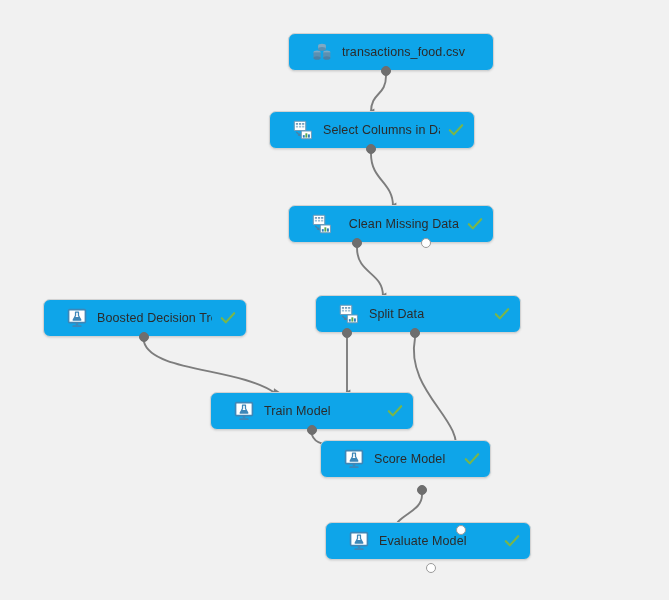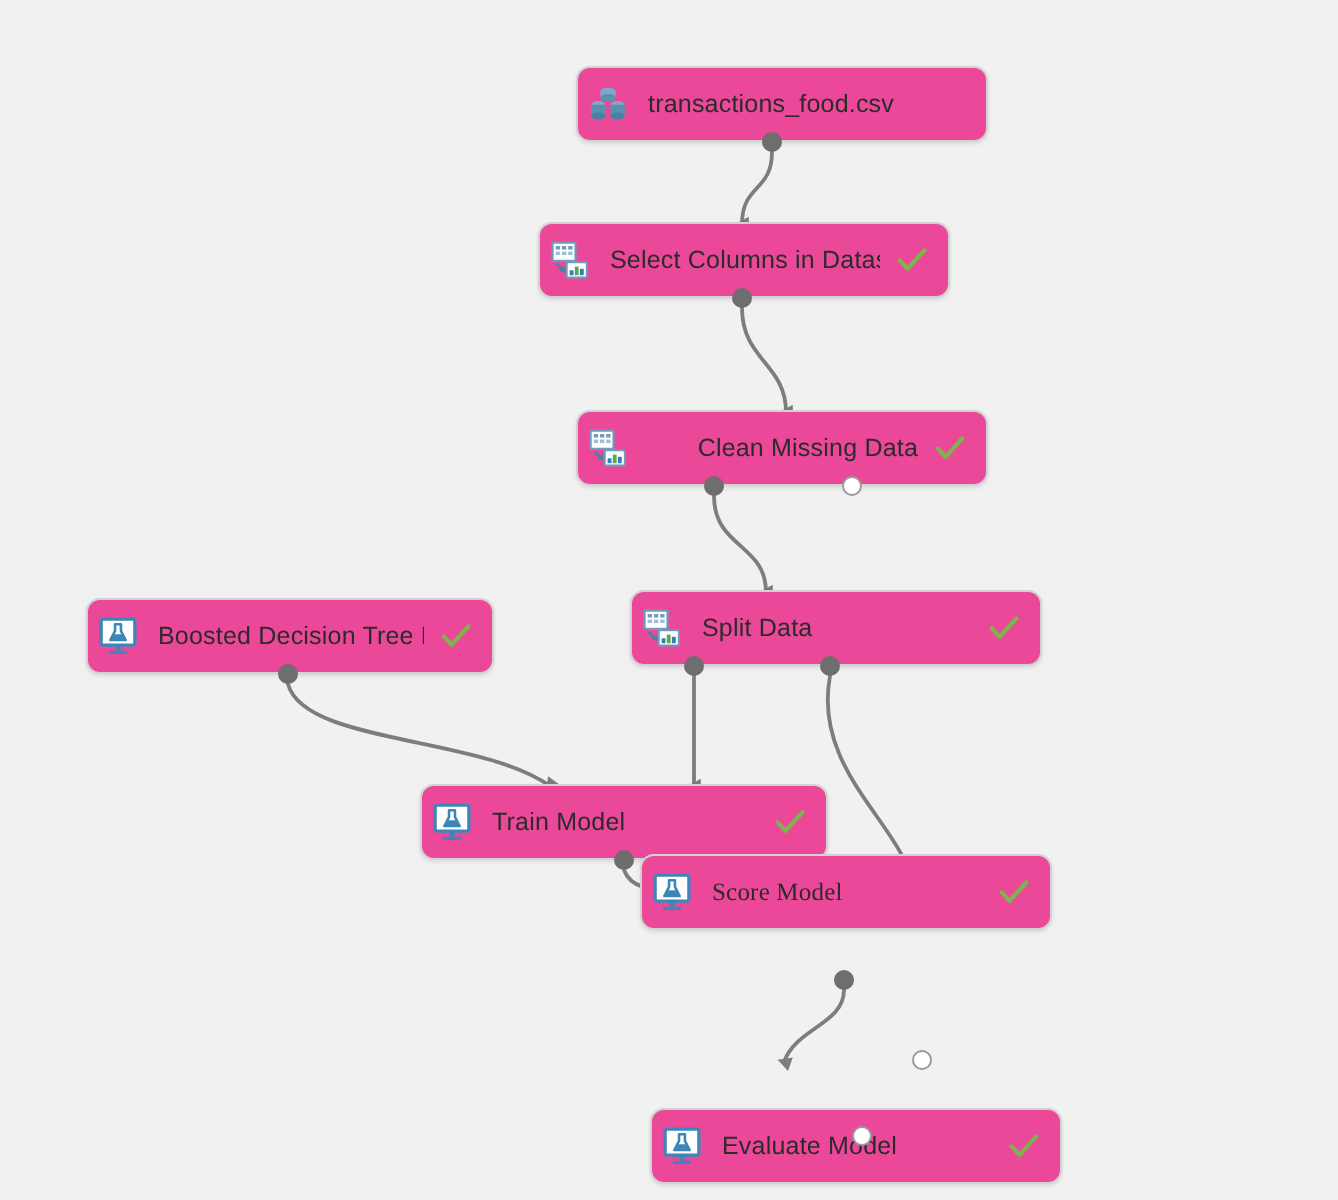--- a/index.html
+++ b/index.html
@@ -24,27 +24,27 @@
     position: absolute;
     left: 0;
     top: 0;
     width: 669px;
     height: 600px;
     pointer-events: none;
   }
   .node {
     position: absolute;
     box-sizing: border-box;
-    background: #ec4899;
+    background: #0ea5e9;
     border: 1px solid #d2d2d2;
     border-radius: 7px;
     height: 38px;
     display: flex;
     align-items: center;
-    padding: 0 10px 0 4px;
+    padding: 0 10px 0 22px;
     box-shadow: 0 1px 2px rgba(0,0,0,0.10);
   }
   .node-icon {
     width: 22px;
     height: 22px;
     flex: 0 0 22px;
     margin-right: 9px;
     display: block;
   }
   .node-label {
@@ -198,34 +198,34 @@
           <path d="M 10.4,5.6 L 13.6,5.6 L 13.6,9.2 L 16.2,14.2 L 7.8,14.2 L 10.4,9.2 Z" fill="none" stroke="#3d87b8" stroke-width="1.4" stroke-linejoin="round"></path>
           <path d="M 9.5,11 L 14.5,11 L 16.2,14.2 L 7.8,14.2 Z" fill="#3d87b8"></path>
           <rect x="10.6" y="17" width="2.8" height="3" fill="#3d87b8"></rect>
           <rect x="7" y="20" width="10" height="1.8" rx="0.6" fill="#3d87b8"></rect>
         </svg>
         <span class="node-label">Train Model</span>
         <svg class="node-check" viewBox="0 0 16 16">
           <path d="M 1.8,8.2 L 5.8,12.4 L 14.2,3.2" fill="none" stroke="#7ab648" stroke-width="2.1" stroke-linecap="round" stroke-linejoin="round"></path>
         </svg>
       </div>
-      <div class="node" style="left: 320px; top: 427px; width: 206px; height: 38px; font-family: Liberation Serif, serif;">
+      <div class="node" style="left: 320px; top: 440px; width: 171px; height: 38px;">
         <svg class="node-icon" viewBox="0 0 24 24">
           <rect x="2.8" y="2.8" width="18.4" height="14.2" rx="1.2" fill="#ffffff" stroke="#3d87b8" stroke-width="1.8"></rect>
           <path d="M 10.4,5.6 L 13.6,5.6 L 13.6,9.2 L 16.2,14.2 L 7.8,14.2 L 10.4,9.2 Z" fill="none" stroke="#3d87b8" stroke-width="1.4" stroke-linejoin="round"></path>
           <path d="M 9.5,11 L 14.5,11 L 16.2,14.2 L 7.8,14.2 Z" fill="#3d87b8"></path>
           <rect x="10.6" y="17" width="2.8" height="3" fill="#3d87b8"></rect>
           <rect x="7" y="20" width="10" height="1.8" rx="0.6" fill="#3d87b8"></rect>
         </svg>
         <span class="node-label">Score Model</span>
         <svg class="node-check" viewBox="0 0 16 16">
           <path d="M 1.8,8.2 L 5.8,12.4 L 14.2,3.2" fill="none" stroke="#7ab648" stroke-width="2.1" stroke-linecap="round" stroke-linejoin="round"></path>
         </svg>
       </div>
-      <div class="node" style="left: 325px; top: 554px; width: 206px; height: 38px;">
+      <div class="node" style="left: 325px; top: 522px; width: 206px; height: 38px;">
         <svg class="node-icon" viewBox="0 0 24 24">
           <rect x="2.8" y="2.8" width="18.4" height="14.2" rx="1.2" fill="#ffffff" stroke="#3d87b8" stroke-width="1.8"></rect>
           <path d="M 10.4,5.6 L 13.6,5.6 L 13.6,9.2 L 16.2,14.2 L 7.8,14.2 L 10.4,9.2 Z" fill="none" stroke="#3d87b8" stroke-width="1.4" stroke-linejoin="round"></path>
           <path d="M 9.5,11 L 14.5,11 L 16.2,14.2 L 7.8,14.2 Z" fill="#3d87b8"></path>
           <rect x="10.6" y="17" width="2.8" height="3" fill="#3d87b8"></rect>
           <rect x="7" y="20" width="10" height="1.8" rx="0.6" fill="#3d87b8"></rect>
         </svg>
         <span class="node-label">Evaluate Model</span>
         <svg class="node-check" viewBox="0 0 16 16">
           <path d="M 1.8,8.2 L 5.8,12.4 L 14.2,3.2" fill="none" stroke="#7ab648" stroke-width="2.1" stroke-linecap="round" stroke-linejoin="round"></path>

